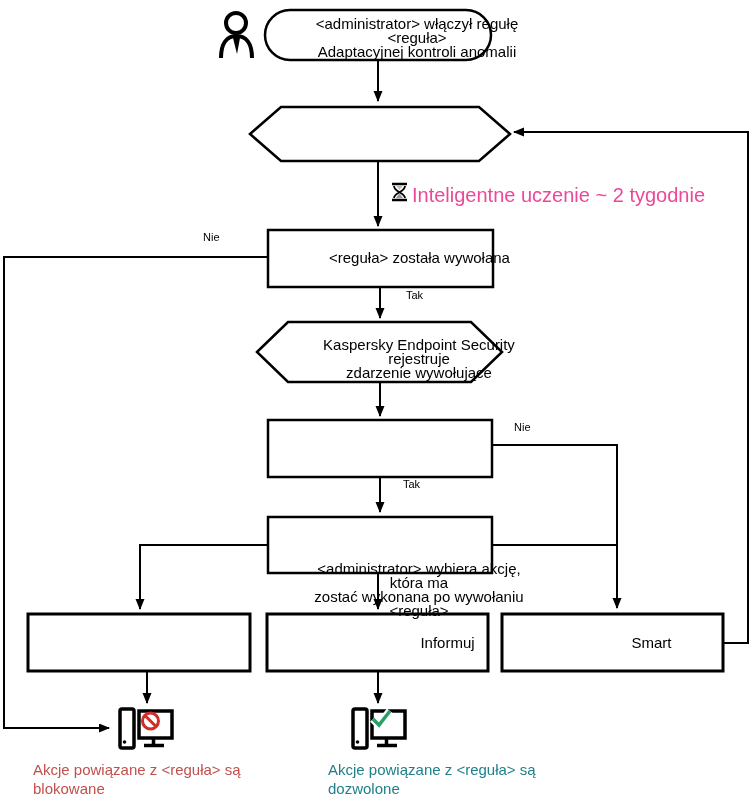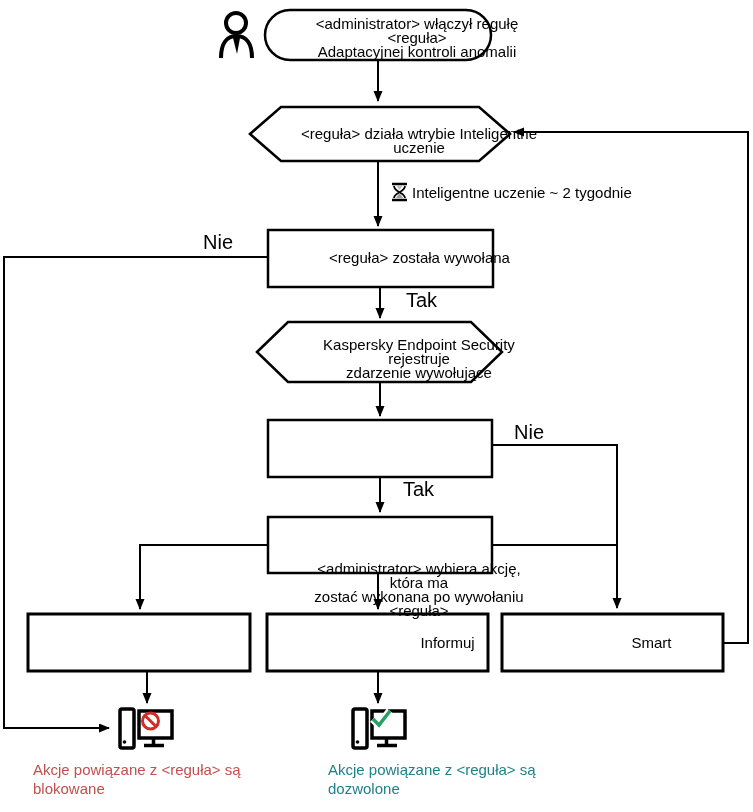--- a/index.html
+++ b/index.html
@@ -7,22 +7,22 @@
   #stage{
     position:relative;width:753px;height:812px;background:#fff;
     font-family:"Liberation Sans", sans-serif;color:#000;overflow:hidden;
   }
   #wires{position:absolute;left:0;top:0;}
   .lbl{position:absolute;white-space:nowrap;}
   .node-text{
     position:absolute;text-align:center;font-size:15px;line-height:14px;color:#000;padding-left:39px;
   }
   .node-text span{display:block;}
-  .decision{font-size:20px;color:#000;}
-  .timer-lbl{position:absolute;left:412px;top:184px;font-size:15px;color:#000000;}
+  .decision{font-size:11px;color:#000;}
+  .timer-lbl{position:absolute;left:412px;top:184px;font-size:20px;color:#ec4899;}
   .caption{
     position:absolute;top:760px;width:264px;
     font-size:15px;line-height:19px;
   }
   .caption span{display:block;}
   .caption-blocked{left:33px;color:#c0504d;}
   .caption-allowed{left:328px;color:#1f808a;}
   .box-label{top:636px;}
 </style>
 </head>
@@ -112,21 +112,20 @@
         <path d="M373 719 L379 725 L390 711" stroke="#27a163" stroke-width="3.5" fill="none"></path>
       </g>
     </g>
   </svg>
 
   <div class="node-text" style="left:267px;top:17px;width:222px;">
     <span>&lt;administrator&gt; włączył regułę &lt;reguła&gt;</span>
     <span>Adaptacyjnej kontroli anomalii</span>
   </div>
 
-  <div class="node-text" style="left:255px;top:127px;width:250px;">&lt;reguła&gt; działa wtrybie Inteligentne uczenie</div>
 
   <div class="timer-lbl">Inteligentne uczenie ~ 2 tygodnie</div>
 
   <div class="lbl decision" style="left:203px;top:231px;">Nie</div>
 
   <div class="node-text" style="left:270px;top:251px;width:221px;">&lt;reguła&gt; została wywołana</div>
 
   <div class="lbl decision" style="left:406px;top:289px;">Tak</div>
 
   <div class="node-text" style="left:270px;top:338px;width:220px;">

